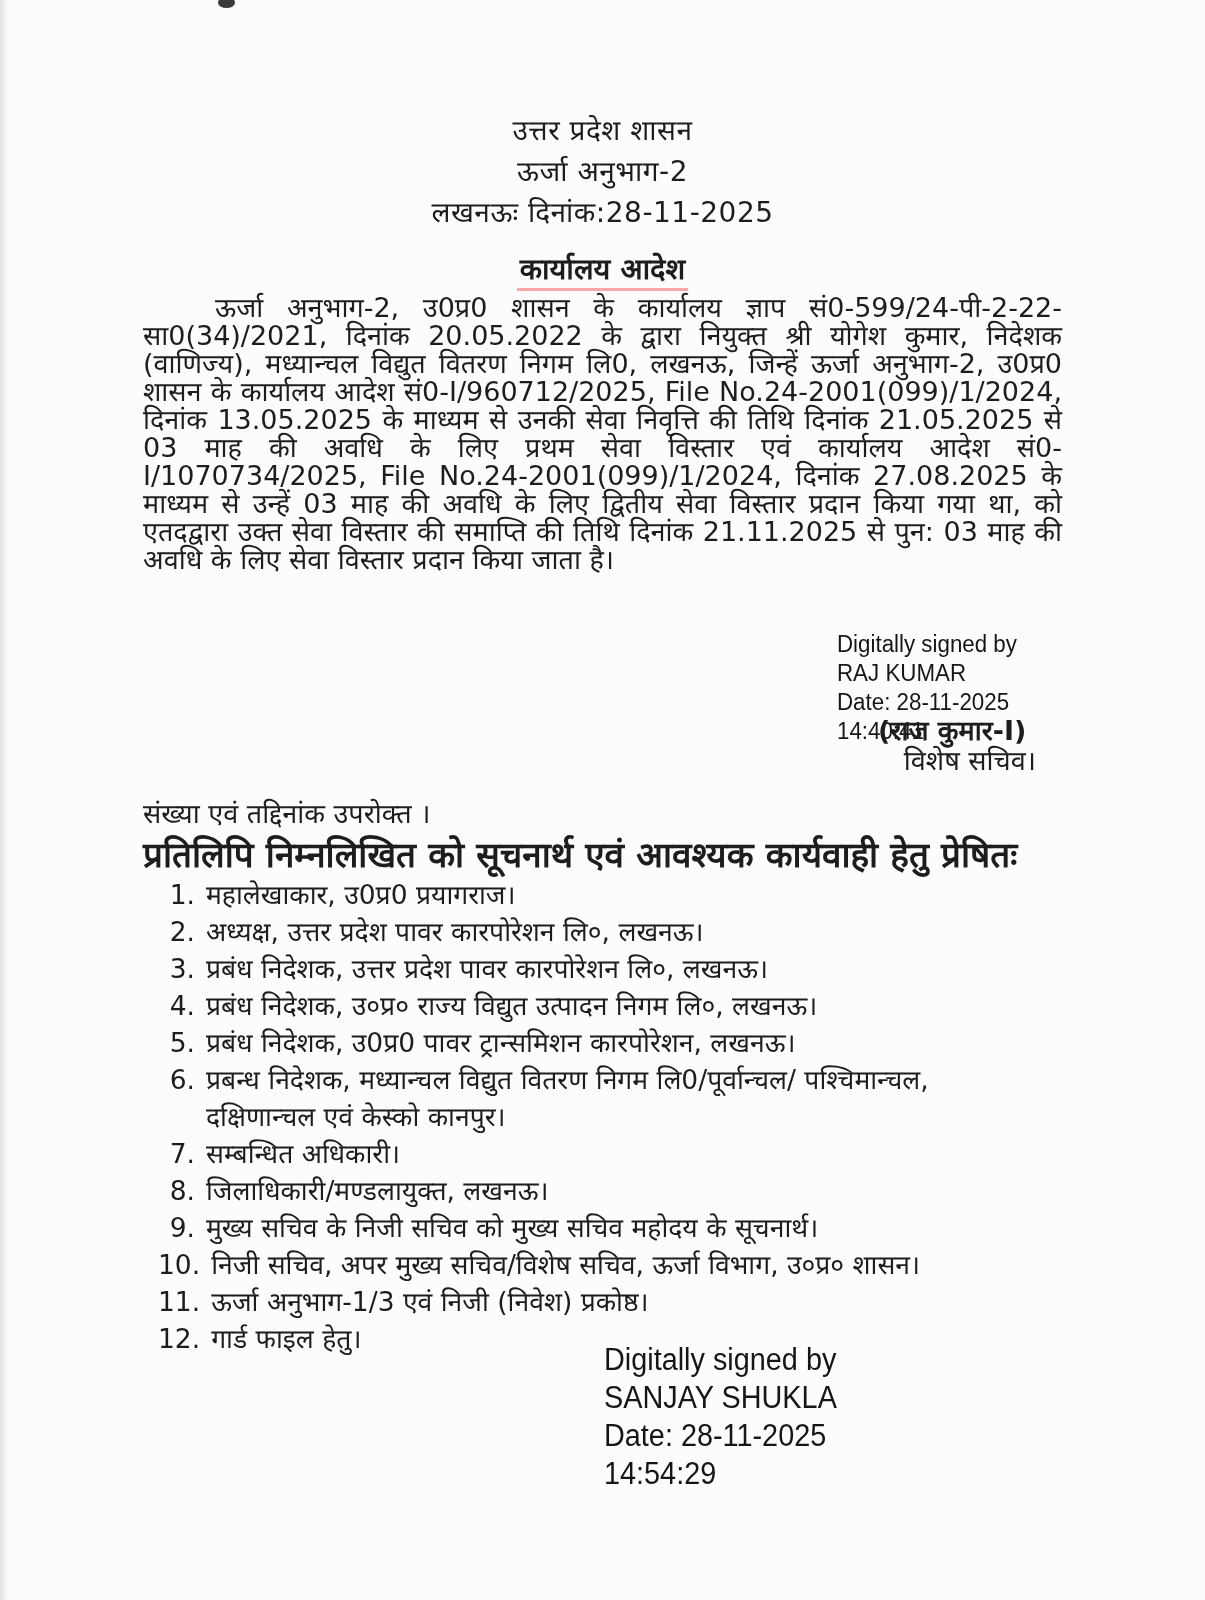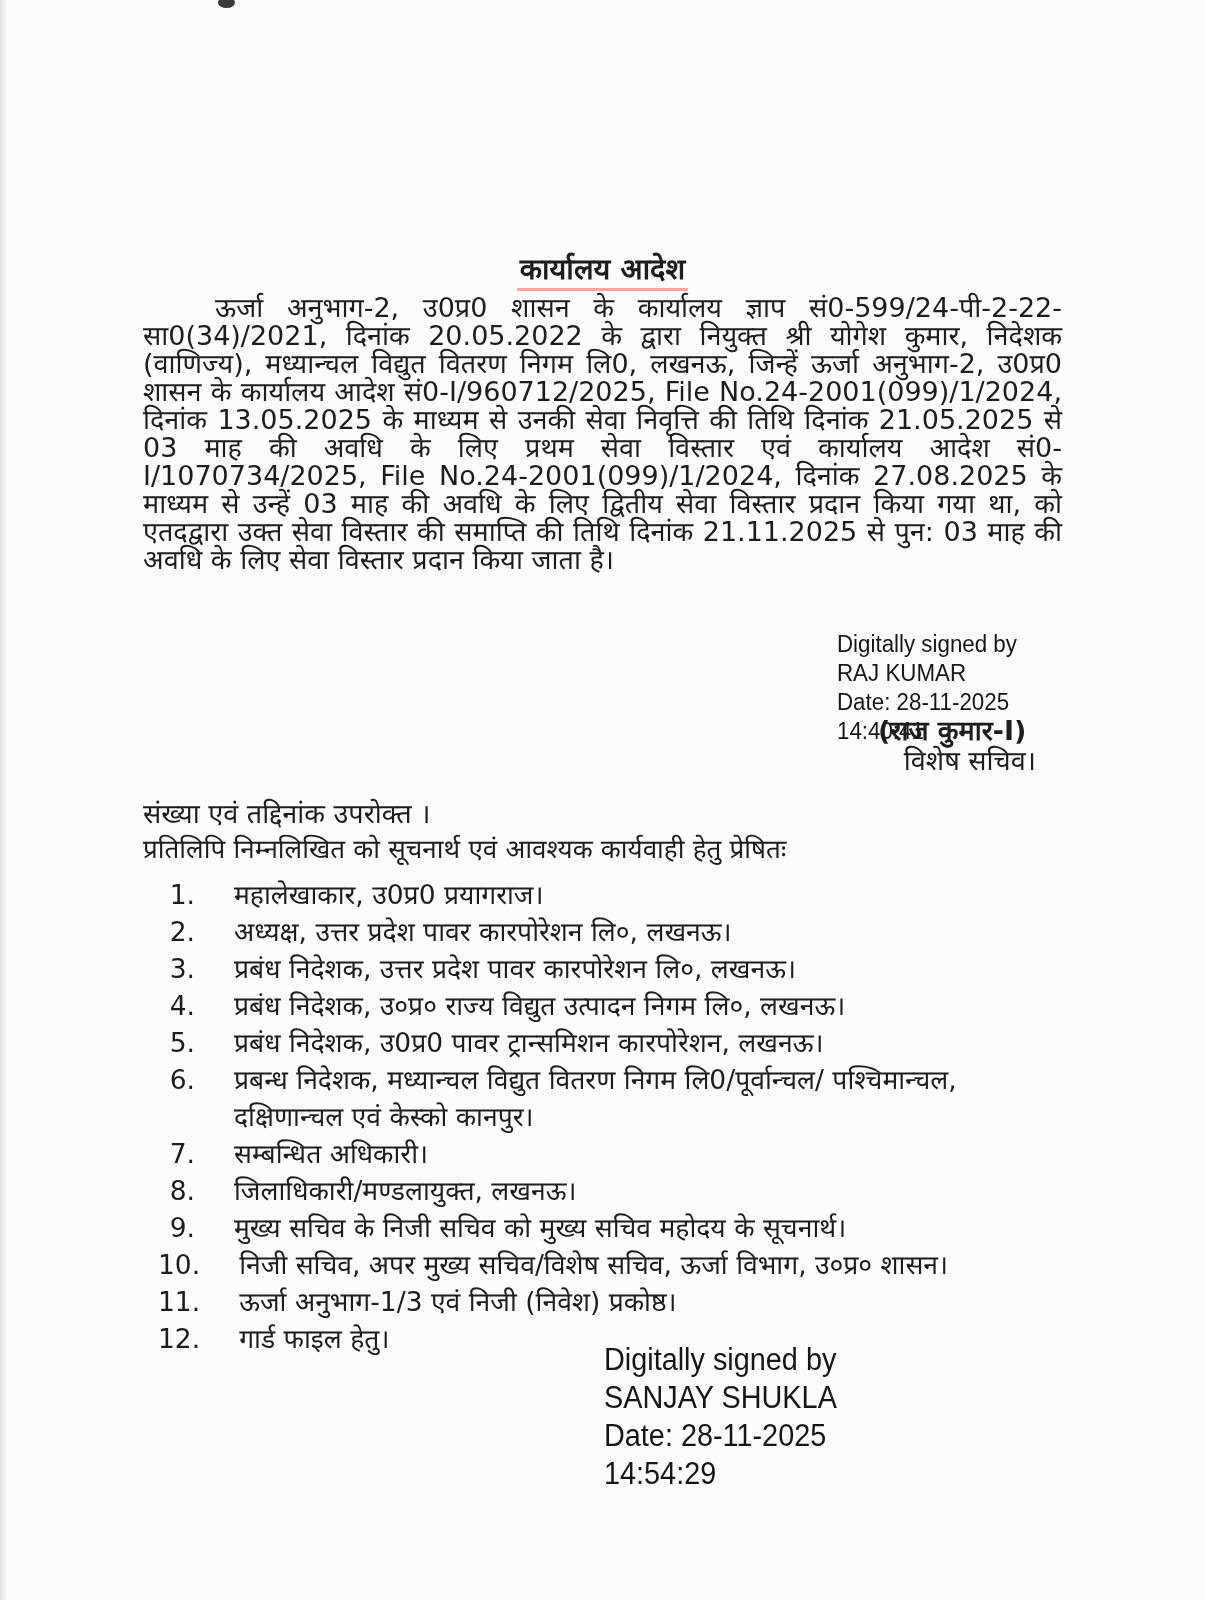--- a/index.html
+++ b/index.html
@@ -54,52 +54,57 @@
     font-size:27px; white-space:nowrap;font-weight:bold;
   }
   .raj-desig {
     position:absolute; left:880px; top:741px; width:156px;
     text-align:right; font-size:27px; white-space:nowrap;
   }
   .ref-number {
     position:absolute; left:143px; top:794px; font-size:27px;
   }
   .copy-intro {
-    position:absolute; left:143px; top:830px; font-size:26px;
+    position:absolute; left:143px; top:830px; font-size:35px;font-weight:bold;
   }
   .copy-list {
     position:absolute; left:158px; top:876px; width:888px;
     font-size:26.5px; line-height:37px;
   }
   .copy-item { display:flex; }
   .copy-item .num {
     flex:0 0 48px; text-align:right; padding-right:11px;
     box-sizing:border-box;
   }
-  .copy-item .txt { flex:1;margin-left:28px; }
+  .copy-item .txt { flex:1; }
   .sig-sanjay {
     left:604px; top:1341px;
     font-size:31px; line-height:38px;
     transform:scaleX(0.93);
   }
   .by-order-block {
     position:absolute; right:162px; top:1352px;
     text-align:right; font-size:27px; line-height:37px;
     white-space:nowrap;
   }
   .by-order-block .gap { height:36px; }
 </style>
 </head>
 <body>
 
 <div class="page" style="background: rgb(252, 252, 252); color: rgb(29, 29, 29);">
 
   <div class="scan-edge"></div>
   <div class="scan-spot"></div>
 
+  <div class="doc-header">
+    <div>उत्तर प्रदेश शासन</div>
+    <div>ऊर्जा अनुभाग-2</div>
+    <div>लखनऊः दिनांक:28-11-2025</div>
+  </div>
 
   <div class="doc-title">
     <span>कार्यालय आदेश</span>
   </div>
 
   <p class="order-para">ऊर्जा अनुभाग-2, उ0प्र0 शासन के कार्यालय ज्ञाप सं0-599/24-पी-2-22-सा0(34)/2021, दिनांक 20.05.2022 के द्वारा नियुक्त श्री योगेश कुमार, निदेशक (वाणिज्य), मध्यान्चल विद्युत वितरण निगम लि0, लखनऊ, जिन्हें ऊर्जा अनुभाग-2, उ0प्र0 शासन के कार्यालय आदेश सं0-I/960712/2025, File No.24-2001(099)/1/2024, दिनांक 13.05.2025 के माध्यम से उनकी सेवा निवृत्ति की तिथि दिनांक 21.05.2025 से 03 माह की अवधि के लिए प्रथम सेवा विस्तार एवं कार्यालय आदेश सं0-I/1070734/2025, File No.24-2001(099)/1/2024, दिनांक 27.08.2025 के माध्यम से उन्हें 03 माह की अवधि के लिए द्वितीय सेवा विस्तार प्रदान किया गया था, को एतदद्वारा उक्त सेवा विस्तार की समाप्ति की तिथि दिनांक 21.11.2025 से पुन: 03 माह की अवधि के लिए सेवा विस्तार प्रदान किया जाता है।</p>
 
   <div class="sig-digital sig-raj">
     <div>Digitally signed by</div>
     <div>RAJ KUMAR</div>

